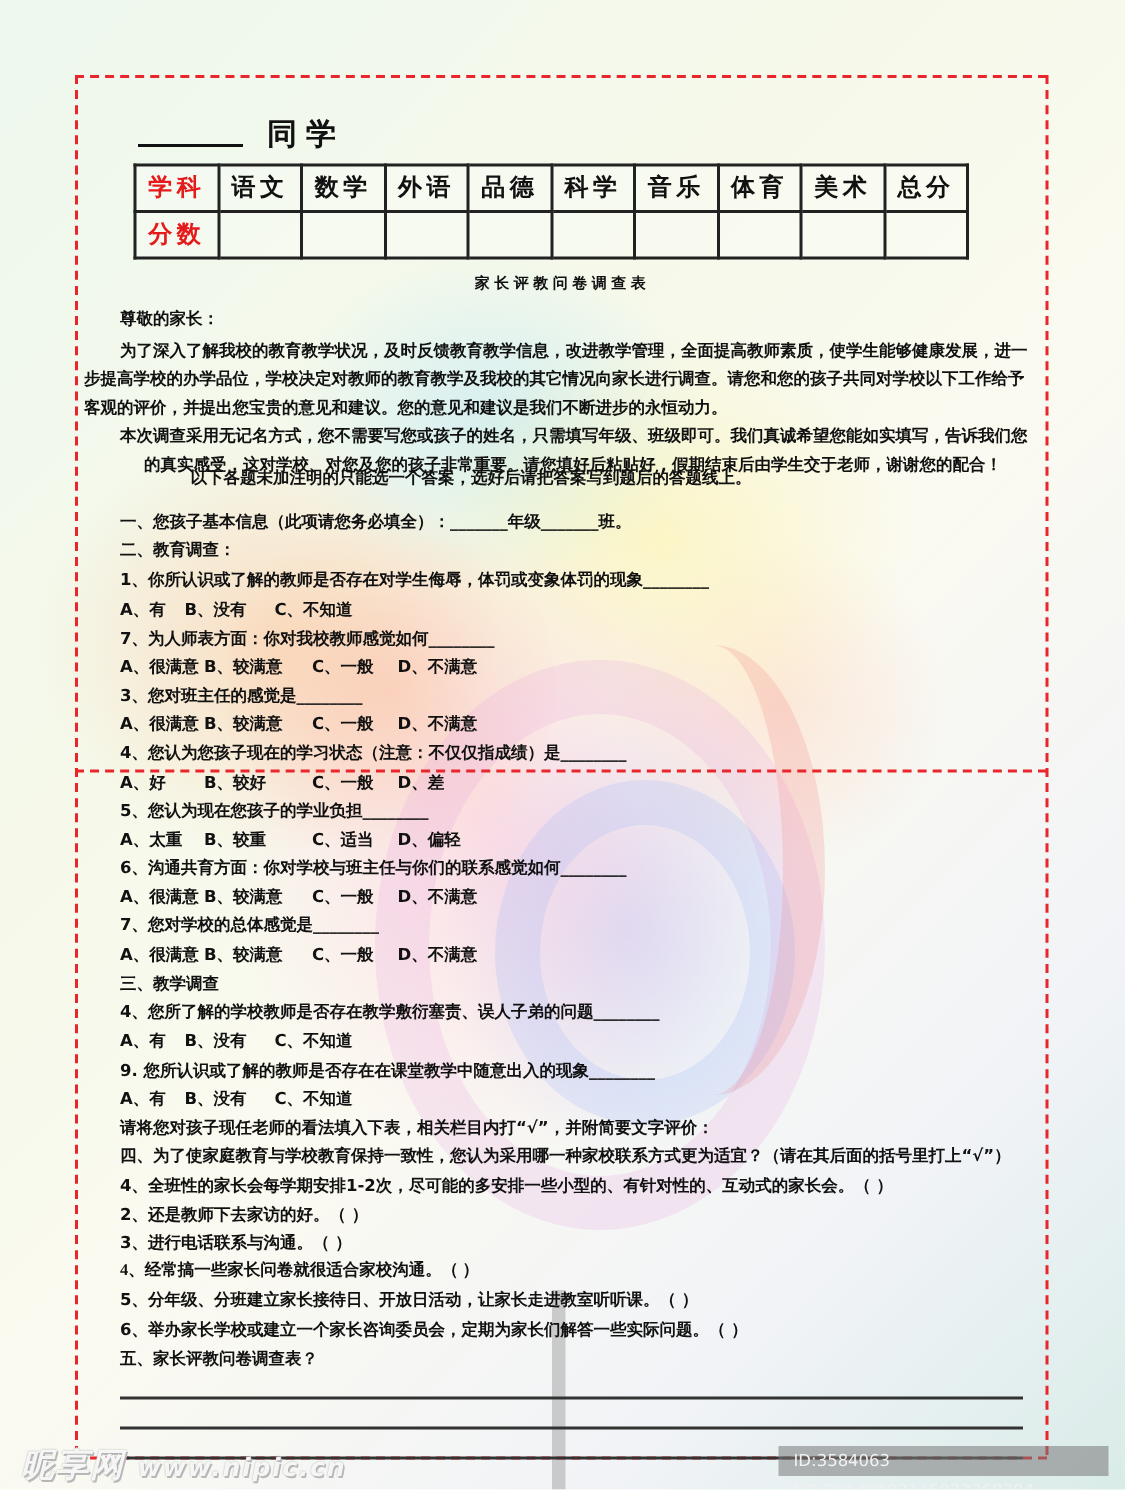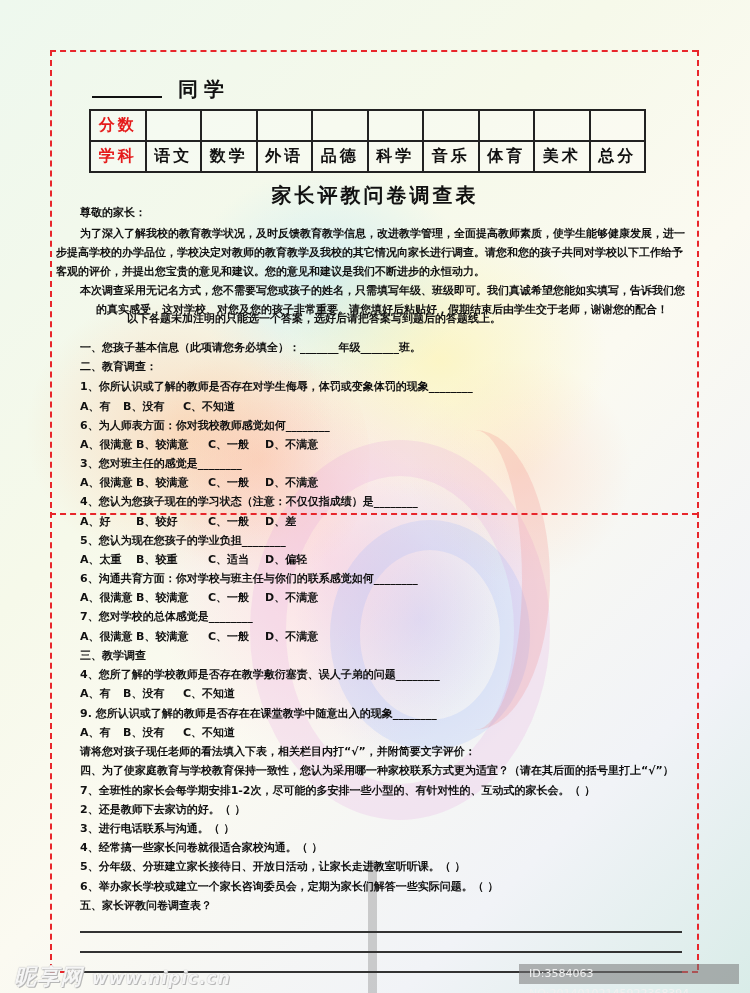--- a/index.html
+++ b/index.html
@@ -28,21 +28,21 @@
     font-weight:bold; font-size:16px;
   }
   table.scores td {
     border:2px solid #222; width:53.5px; height:29px; text-align:center;
     padding:0; letter-spacing:3px; background:rgba(255,255,255,0.25);
   }
   table.scores td.red { color:#e51b1b; }
 
   .doc-title {
     position:absolute; left:0; width:750px; top:182px; text-align:center;
-    font-family:"DejaVu Serif","Liberation Serif",serif; font-weight:bold; font-size:20px; letter-spacing:3px;
+    font-family:"DejaVu Serif","Liberation Serif",serif; font-weight:bold; font-size:10px; letter-spacing:3px;
   }
   .txt { position:absolute; font-size:11px; font-weight:bold; line-height:13px; white-space:nowrap; }
   .opt span { display:inline-block; }
   .wm-left { position:absolute; left:14px; top:962px; font-size:22px; font-style:italic; color:rgba(255,255,255,0.9);
     text-shadow:0 0 1px #999, 1px 1px 0 #bbb; font-weight:bold; letter-spacing:1px; }
   .wm-left small { font-size:17px; }
   .wm-right { position:absolute; left:519px; top:964px; width:220px; height:20px; background:rgba(120,120,120,0.55);
     color:#f1f1f1; font-size:11px; line-height:20px; padding-left:10px; box-sizing:border-box; }
   .ans-line { position:absolute; left:80px; width:602px; border-top:2px solid #333; }
   .pole { position:absolute; left:368px; top:860px; width:9px; height:133px; background:rgba(150,150,150,0.45); }
@@ -61,42 +61,42 @@
 <div class="dash-v" style="left:697px;top:50px;height:920px;"></div>
 <div class="dash-h" style="left:50px;top:513px;width:648px;"></div>
 <div class="dash-h" style="left:50px;top:971px;width:648px;"></div>
 
 <div class="hdr-line"></div>
 <div class="hdr-title">同学</div>
 
 <table class="scores">
   <tbody>
       <tr>
+    <td class="red">学科</td>
+    <td>语文</td>
+    <td>数学</td>
+    <td>外语</td>
+    <td>品德</td>
+    <td>科学</td>
+    <td>音乐</td>
+    <td>体育</td>
+    <td>美术</td>
+    <td>总分</td>
+  </tr>
+  <tr>
     <td class="red">分数</td>
     <td></td>
     <td></td>
     <td></td>
     <td></td>
     <td></td>
     <td></td>
     <td></td>
     <td></td>
     <td></td>
-  </tr>
-  <tr>
-    <td class="red">学科</td>
-    <td>语文</td>
-    <td>数学</td>
-    <td>外语</td>
-    <td>品德</td>
-    <td>科学</td>
-    <td>音乐</td>
-    <td>体育</td>
-    <td>美术</td>
-    <td>总分</td>
   </tr>
 </tbody>
   </table>
 
 <div class="doc-title">家长评教问卷调查表</div>
 
 <div class="txt" style="left:80px;top:206px;">尊敬的家长：</div>
 <div class="txt" style="left:80px;top:227px;">为了深入了解我校的教育教学状况，及时反馈教育教学信息，改进教学管理，全面提高教师素质，使学生能够健康发展，进一</div>
 <div class="txt" style="left:56px;top:246px;">步提高学校的办学品位，学校决定对教师的教育教学及我校的其它情况向家长进行调查。请您和您的孩子共同对学校以下工作给予</div>
 <div class="txt" style="left:56px;top:265px;">客观的评价，并提出您宝贵的意见和建议。您的意见和建议是我们不断进步的永恒动力。</div>
@@ -105,21 +105,21 @@
 <div class="txt" style="left:80px;top:312px;margin-left:47px;">以下各题未加注明的只能选一个答案，选好后请把答案写到题后的答题线上。</div>
 
 <div class="txt" style="left:80px;top:341px;">一、您孩子基本信息（此项请您务必填全）：_______年级_______班。</div>
 <div class="txt" style="left:80px;top:360px;">二、教育调查：</div>
 
 <div class="txt" style="left:80px;top:380px;">1、你所认识或了解的教师是否存在对学生侮辱，体罚或变象体罚的现象________</div>
 <div class="txt opt" style="left:80px;top:400px;">
   <span style="width:43px;">A、有</span><span style="width:60px;">B、没有</span><span>C、不知道</span>
 </div>
 
-<div class="txt" style="left:80px;top:419px;">6、为人师表方面：你对我校教师感觉如何________</div>
+<div class="txt" style="left:80px;top:419px;">7、为人师表方面：你对我校教师感觉如何________</div>
 <div class="txt opt" style="left:80px;top:438px;">
   <span style="width:56px;">A、很满意</span><span style="width:72px;">B、较满意</span><span style="width:57px;">C、一般</span><span>D、不满意</span>
 </div>
 
 <div class="txt" style="left:80px;top:457px;">3、您对班主任的感觉是________</div>
 <div class="txt opt" style="left:80px;top:476px;">
   <span style="width:56px;">A、很满意</span><span style="width:72px;">B、较满意</span><span style="width:57px;">C、一般</span><span>D、不满意</span>
 </div>
 
 <div class="txt" style="left:80px;top:495px;">4、您认为您孩子现在的学习状态（注意：不仅仅指成绩）是________</div>
@@ -149,24 +149,24 @@
   <span style="width:43px;">A、有</span><span style="width:60px;">B、没有</span><span>C、不知道</span>
 </div>
 
 <div class="txt" style="left:80px;top:707px;">9. 您所认识或了解的教师是否存在在课堂教学中随意出入的现象________</div>
 <div class="txt opt" style="left:80px;top:726px;">
   <span style="width:43px;">A、有</span><span style="width:60px;">B、没有</span><span>C、不知道</span>
 </div>
 
 <div class="txt" style="left:80px;top:745px;">请将您对孩子现任老师的看法填入下表，相关栏目内打“√”，并附简要文字评价：</div>
 <div class="txt" style="left:80px;top:764px;">四、为了使家庭教育与学校教育保持一致性，您认为采用哪一种家校联系方式更为适宜？（请在其后面的括号里打上“√”）</div>
-<div class="txt" style="left:80px;top:784px;">7、全班性的家长会每学期安排1-2次，尽可能的多安排一些小型的、有针对性的、互动式的家长会。（      ）</div>
+<div class="txt" style="left:80px;top:784px;">4、全班性的家长会每学期安排1-2次，尽可能的多安排一些小型的、有针对性的、互动式的家长会。（      ）</div>
 <div class="txt" style="left:80px;top:803px;">2、还是教师下去家访的好。（      ）</div>
 <div class="txt" style="left:80px;top:822px;">3、进行电话联系与沟通。（      ）</div>
-<div class="txt" style="left:80px;top:841px;">4、经常搞一些家长问卷就很适合家校沟通。（      ）</div>
+<div class="txt" style="left:80px;top:841px;font-family:Liberation Serif, serif;">4、经常搞一些家长问卷就很适合家校沟通。（      ）</div>
 <div class="txt" style="left:80px;top:860px;">5、分年级、分班建立家长接待日、开放日活动，让家长走进教室听听课。（      ）</div>
 <div class="txt" style="left:80px;top:880px;">6、举办家长学校或建立一个家长咨询委员会，定期为家长们解答一些实际问题。（    ）</div>
 
 <div class="txt" style="left:80px;top:899px;">五、家长评教问卷调查表？</div>
 <div class="ans-line" style="top:931px;"></div>
 <div class="ans-line" style="top:951px;"></div>
 <div class="ans-line" style="top:971px;"></div>
 
 <div class="wm-left"><span>昵享网</span> <small>www.nipic.cn</small></div>
 <div class="wm-right">ID:3584063 NO:20140102145922368394</div>

